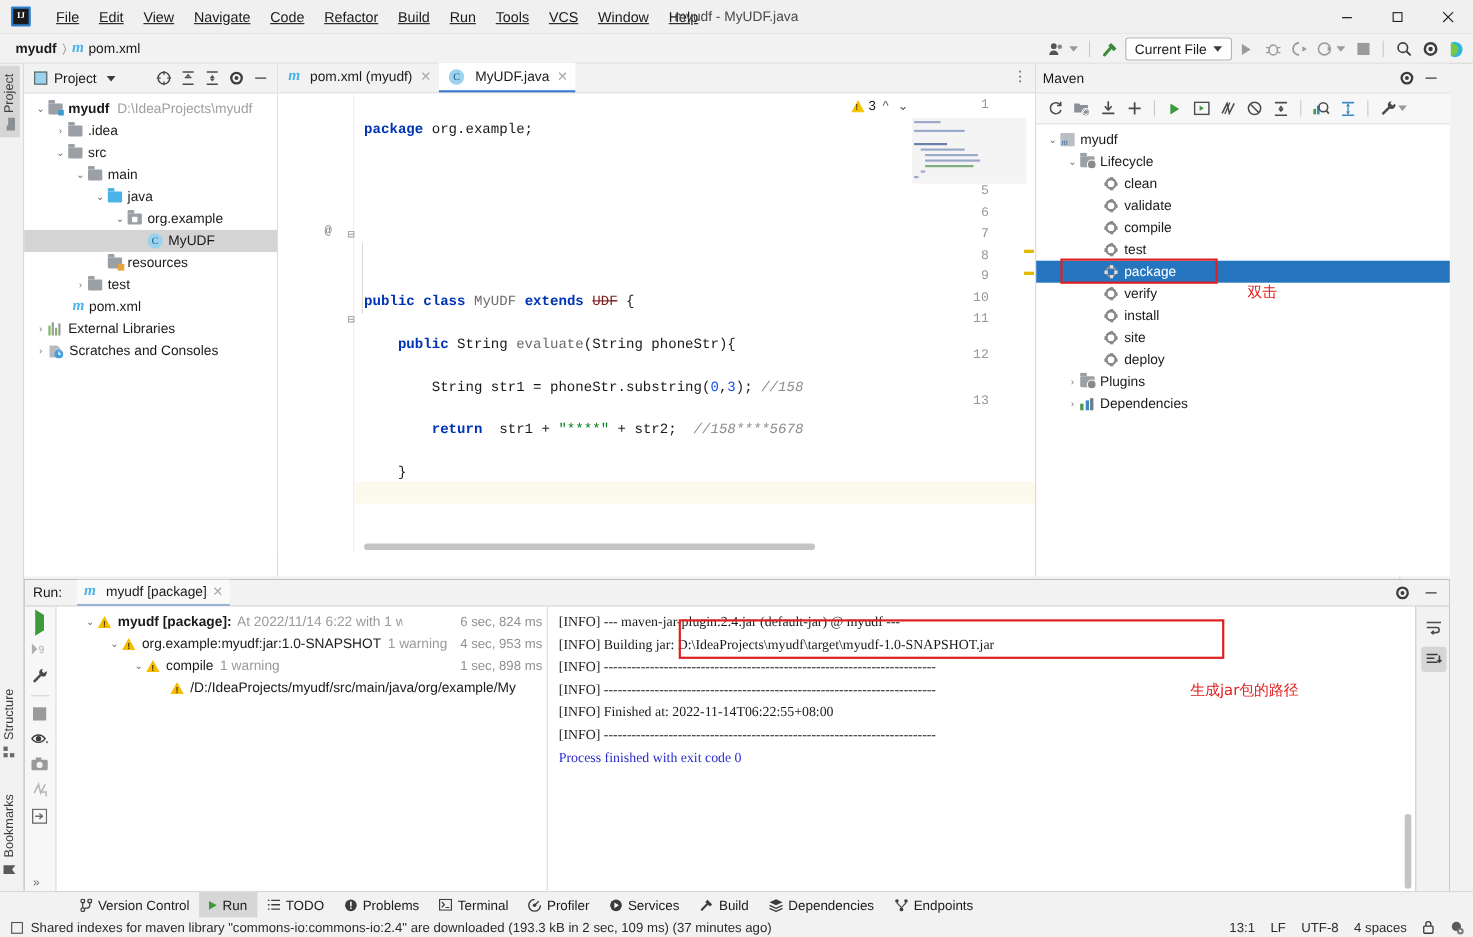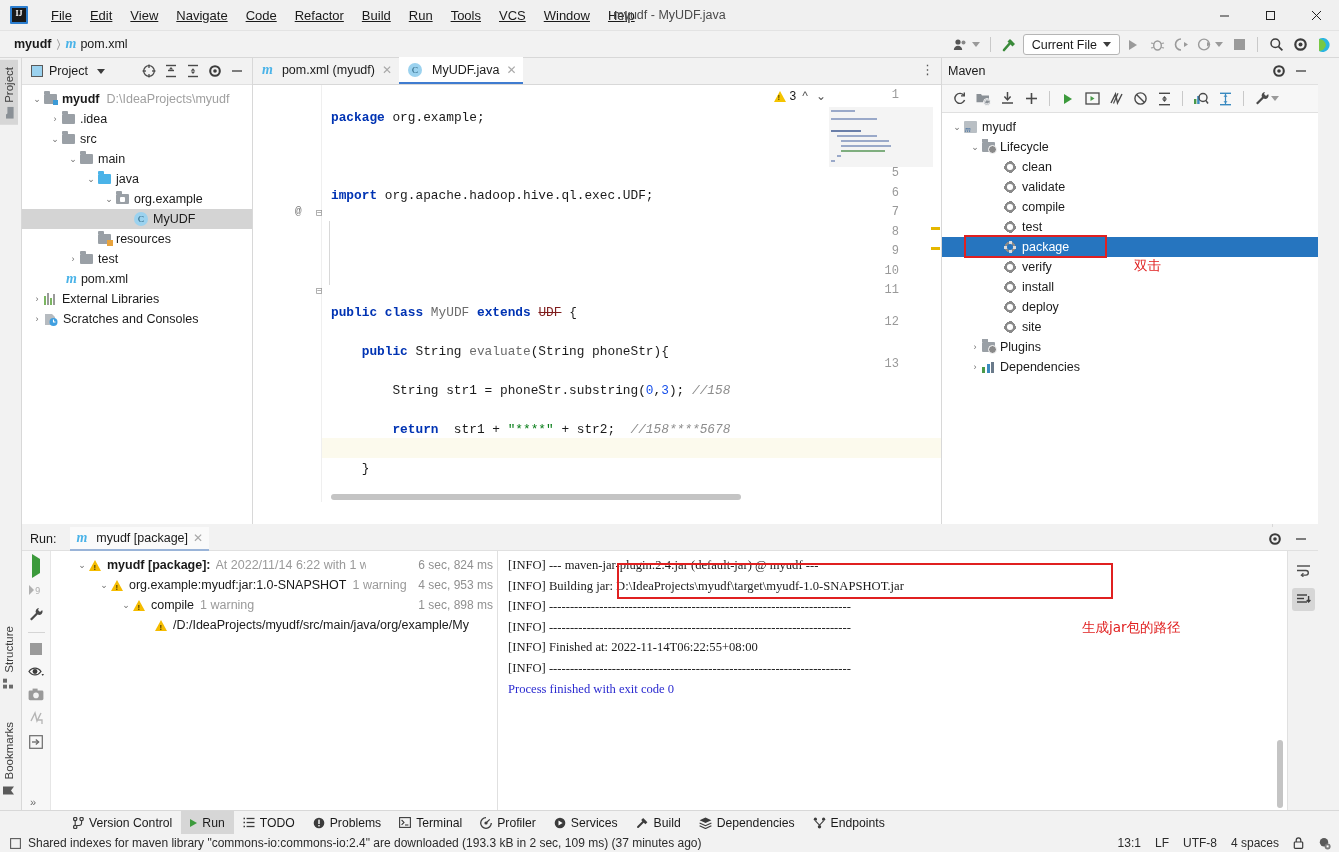--- a/index.html
+++ b/index.html
@@ -610,21 +610,20 @@
       <div class="lineno" style="top:272px">13</div>
 
       <div class="gicon" style="left:42px;top:120px">@</div>
       <div class="gicon" style="left:63px;top:121px;color:#999">⊟</div>
       <div class="gicon" style="left:63px;top:199px;color:#999">⊟</div>
       <div class="foldline" style="top:136px;height:64px"></div>
 
       <div class="code" style="top:3px">
 <div class="ln"><span class="kw">package</span> org.example;</div>
 <div class="ln"></div>
-<div class="ln"><span class="kw">import</span> org.apache.hadoop.hive.ql.exec.UDF;</div>
 <div class="ln"></div>
 <div class="ln"></div>
 <div class="ln"><span class="kw">public</span> <span class="kw">class</span> <span class="cls">MyUDF</span> <span class="kw">extends</span> <span class="strike">UDF</span> {</div>
 <div class="ln">    <span class="kw">public</span> String <span class="cls">evaluate</span>(String phoneStr){</div>
 <div class="ln">        String str1 = phoneStr.substring(<span class="num">0</span>,<span class="num">3</span>); <span class="cmt">//158</span></div>
 <div class="ln">        <span class="kw">return</span>  str1 + <span class="str">"****"</span> + str2;  <span class="cmt">//158****5678</span></div>
 <div class="ln">    }</div>
 
       </div>
 
@@ -807,27 +806,27 @@
       <div class="mvrow" style="padding-left:62px">
         <span class="gear">
             <span></span>
           </span>
         <span>install</span>
       </div>
       <div class="mvrow" style="padding-left:62px">
         <span class="gear">
             <span></span>
           </span>
-        <span>deploy</span>
+        <span>site</span>
       </div>
       <div class="mvrow" style="padding-left:62px">
         <span class="gear">
             <span></span>
           </span>
-        <span>site</span>
+        <span>deploy</span>
       </div>
       <div class="mvrow" style="padding-left:26px">
         <span class="arrow">›</span>
         <span class="lcicon"></span>
         <span>Plugins</span>
       </div>
       <div class="mvrow" style="padding-left:26px">
         <span class="arrow">›</span>
         <span class="depicon">
             <i style="height:6px;background:#4a9a4a"></i>

